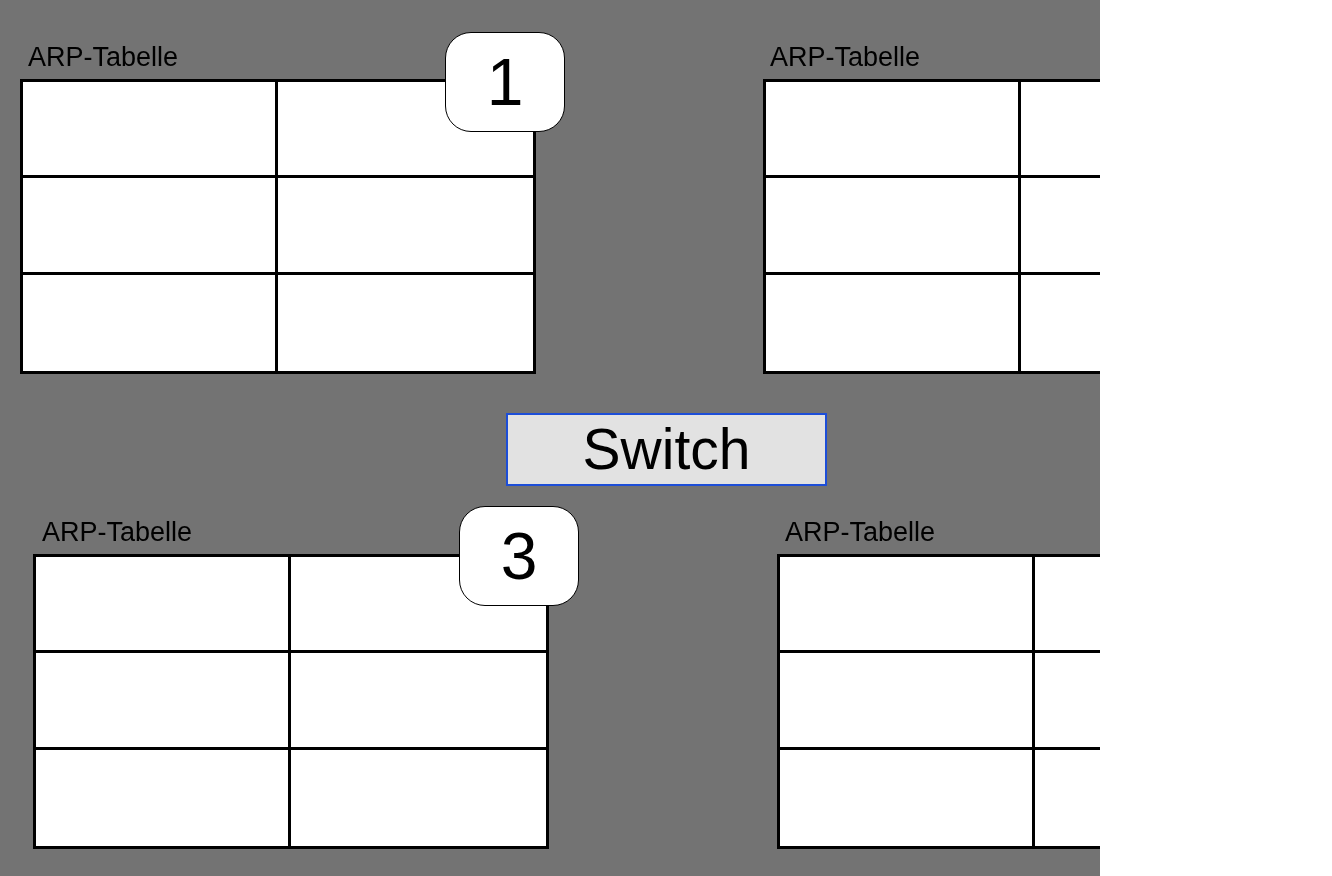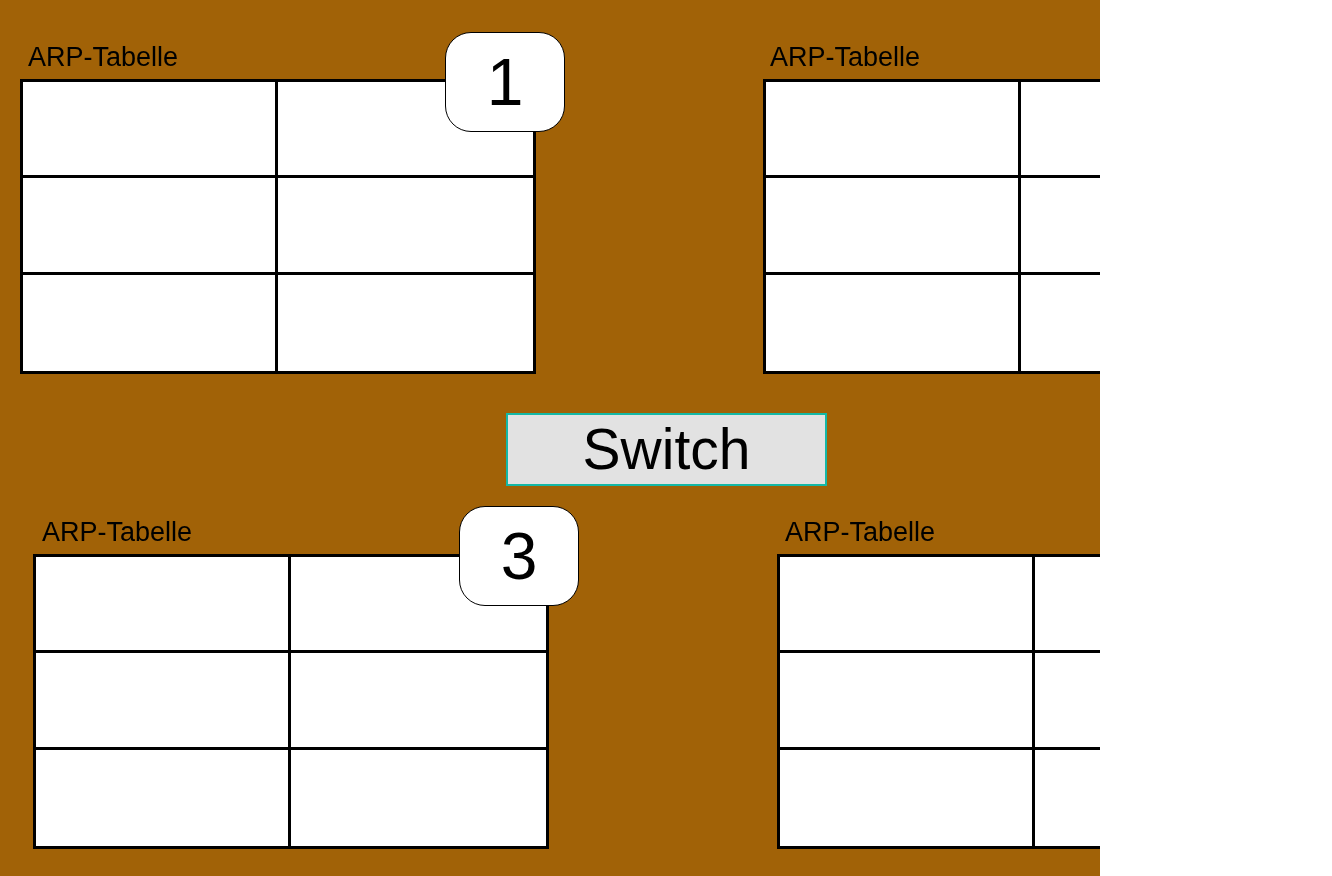--- a/index.html
+++ b/index.html
@@ -4,21 +4,21 @@
 <style>
   html, body {
     margin: 0;
     padding: 0;
     background: #ffffff;
   }
   .canvas {
     position: relative;
     width: 1100px;
     height: 876px;
-    background: #a16207;
+    background: #737373;
     font-family: "Liberation Sans", sans-serif;
     color: #000000;
     overflow: hidden;
   }
   .group {
     position: absolute;
     left: 0;
     top: 0;
     width: 0;
     height: 0;
@@ -64,21 +64,21 @@
     z-index: 2;
   }
   .switch-box {
     position: absolute;
     left: 506px;
     top: 413px;
     width: 321px;
     height: 73px;
     box-sizing: border-box;
     background: #e2e2e2;
-    border: 2px solid #14b8a6;
+    border: 2px solid #1d4ed8;
     display: flex;
     align-items: center;
     justify-content: center;
     font-size: 57px;
     line-height: 1;
     z-index: 1;
   }
   
   .g1 .arp-label { left: 28px;  top: 44px;  }
   .g1 .arp-table { left: 20px;  top: 79px;  }

